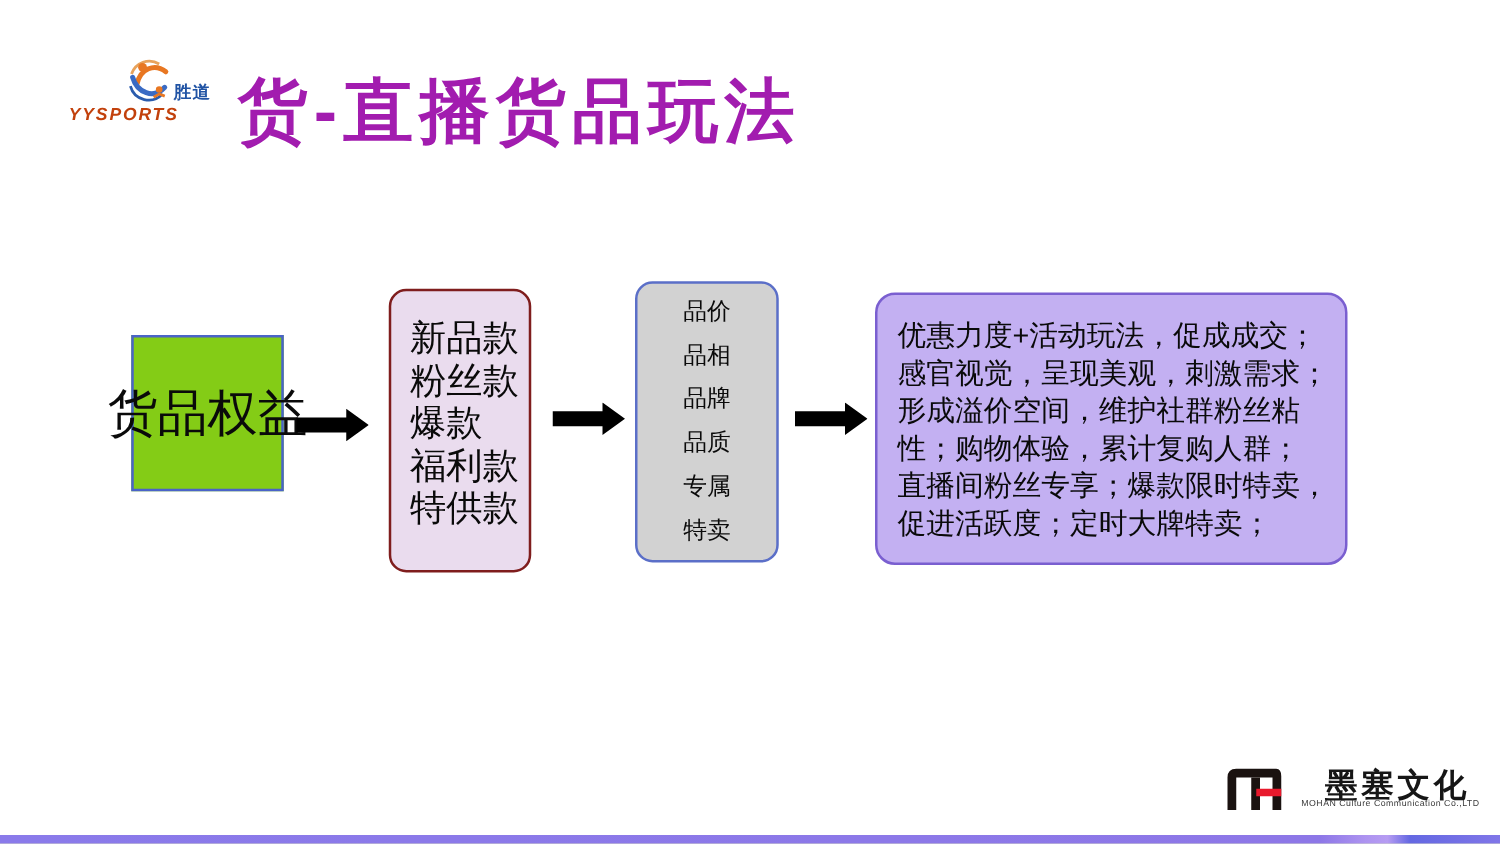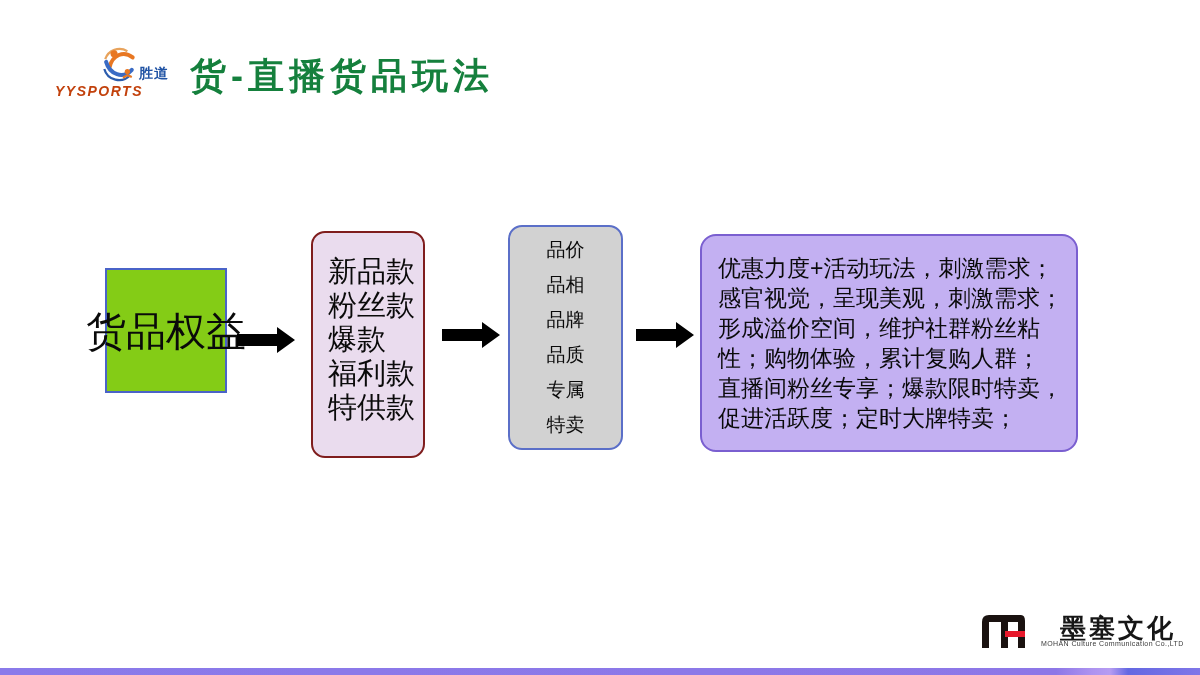--- a/index.html
+++ b/index.html
@@ -8,22 +8,22 @@
     font-family:"Liberation Sans","DejaVu Sans",sans-serif; overflow:hidden;
     margin:0 auto;
   }
   
   .brand { position:absolute; left:52px; top:42px; width:130px; height:64px; }
   .brand .globe { position:absolute; left:47px; top:3px; width:39px; height:39px; }
   .brand .sub { position:absolute; left:87px; top:23px; font-size:14px; font-weight:bold;
                 color:#2053a4; letter-spacing:1px; }
   .brand .wordmark { position:absolute; left:3px; top:41px; font-size:14px; font-weight:bold;
                      font-style:italic; color:#c2410c; letter-spacing:1.5px; }
-  .title { position:absolute; left:190px; top:52px; font-size:36px; font-weight:bold;
-           color:#15803d; letter-spacing:5px; white-space:nowrap; }
+  .title { position:absolute; left:190px; top:52px; font-size:56px; font-weight:bold;
+           color:#a21caf; letter-spacing:5px; white-space:nowrap; }
   
   .box { position:absolute; box-sizing:border-box; color:#0a0a0a; }
   .box1 { left:105px; top:268px; width:122px; height:125px;
           background:#84cc16; border:2px solid #4a63c8;
           display:flex; flex-direction:row; align-items:center; justify-content:center;
           font-size:40px; line-height:48px; }
   .box2 { left:311px; top:231px; width:114px; height:227px;
           background:#eadcee; border:2px solid #7f1d1d; border-radius:14px;
           padding:21px 0 0 15px; font-size:29px; line-height:34px; }
   .box3 { left:508px; top:225px; width:115px; height:225px;
@@ -96,21 +96,21 @@
     <div class="ln">品质</div>
     <div class="ln">专属</div>
     <div class="ln">特卖</div>
   </div>
 
   <svg class="arrow arrow3" viewBox="0 0 58 26">
     <polygon points="0,7 40,7 40,0 58,13 40,26 40,19 0,19" fill="#000000"></polygon>
   </svg>
 
   <div class="box box4">
-    <div class="ln">优惠力度+活动玩法，刺激需求；</div>
+    <div class="ln">优惠力度+活动玩法，促成成交；</div>
     <div class="ln">感官视觉，呈现美观，刺激需求；</div>
     <div class="ln">形成溢价空间，维护社群粉丝粘</div>
     <div class="ln">性；购物体验，累计复购人群；</div>
     <div class="ln">直播间粉丝专享；爆款限时特卖，</div>
     <div class="ln">促进活跃度；定时大牌特卖；</div>
   </div>
 
   <svg class="ma-mark" viewBox="0 0 49 35">
     <path d="M3,35 V9 Q3,2 10,2 H42 Q46,2 46,8 V35 H39 V9 H10 V35 Z" fill="#1a1210"></path>
     <rect x="22" y="9" width="7" height="26" fill="#1a1210"></rect>

